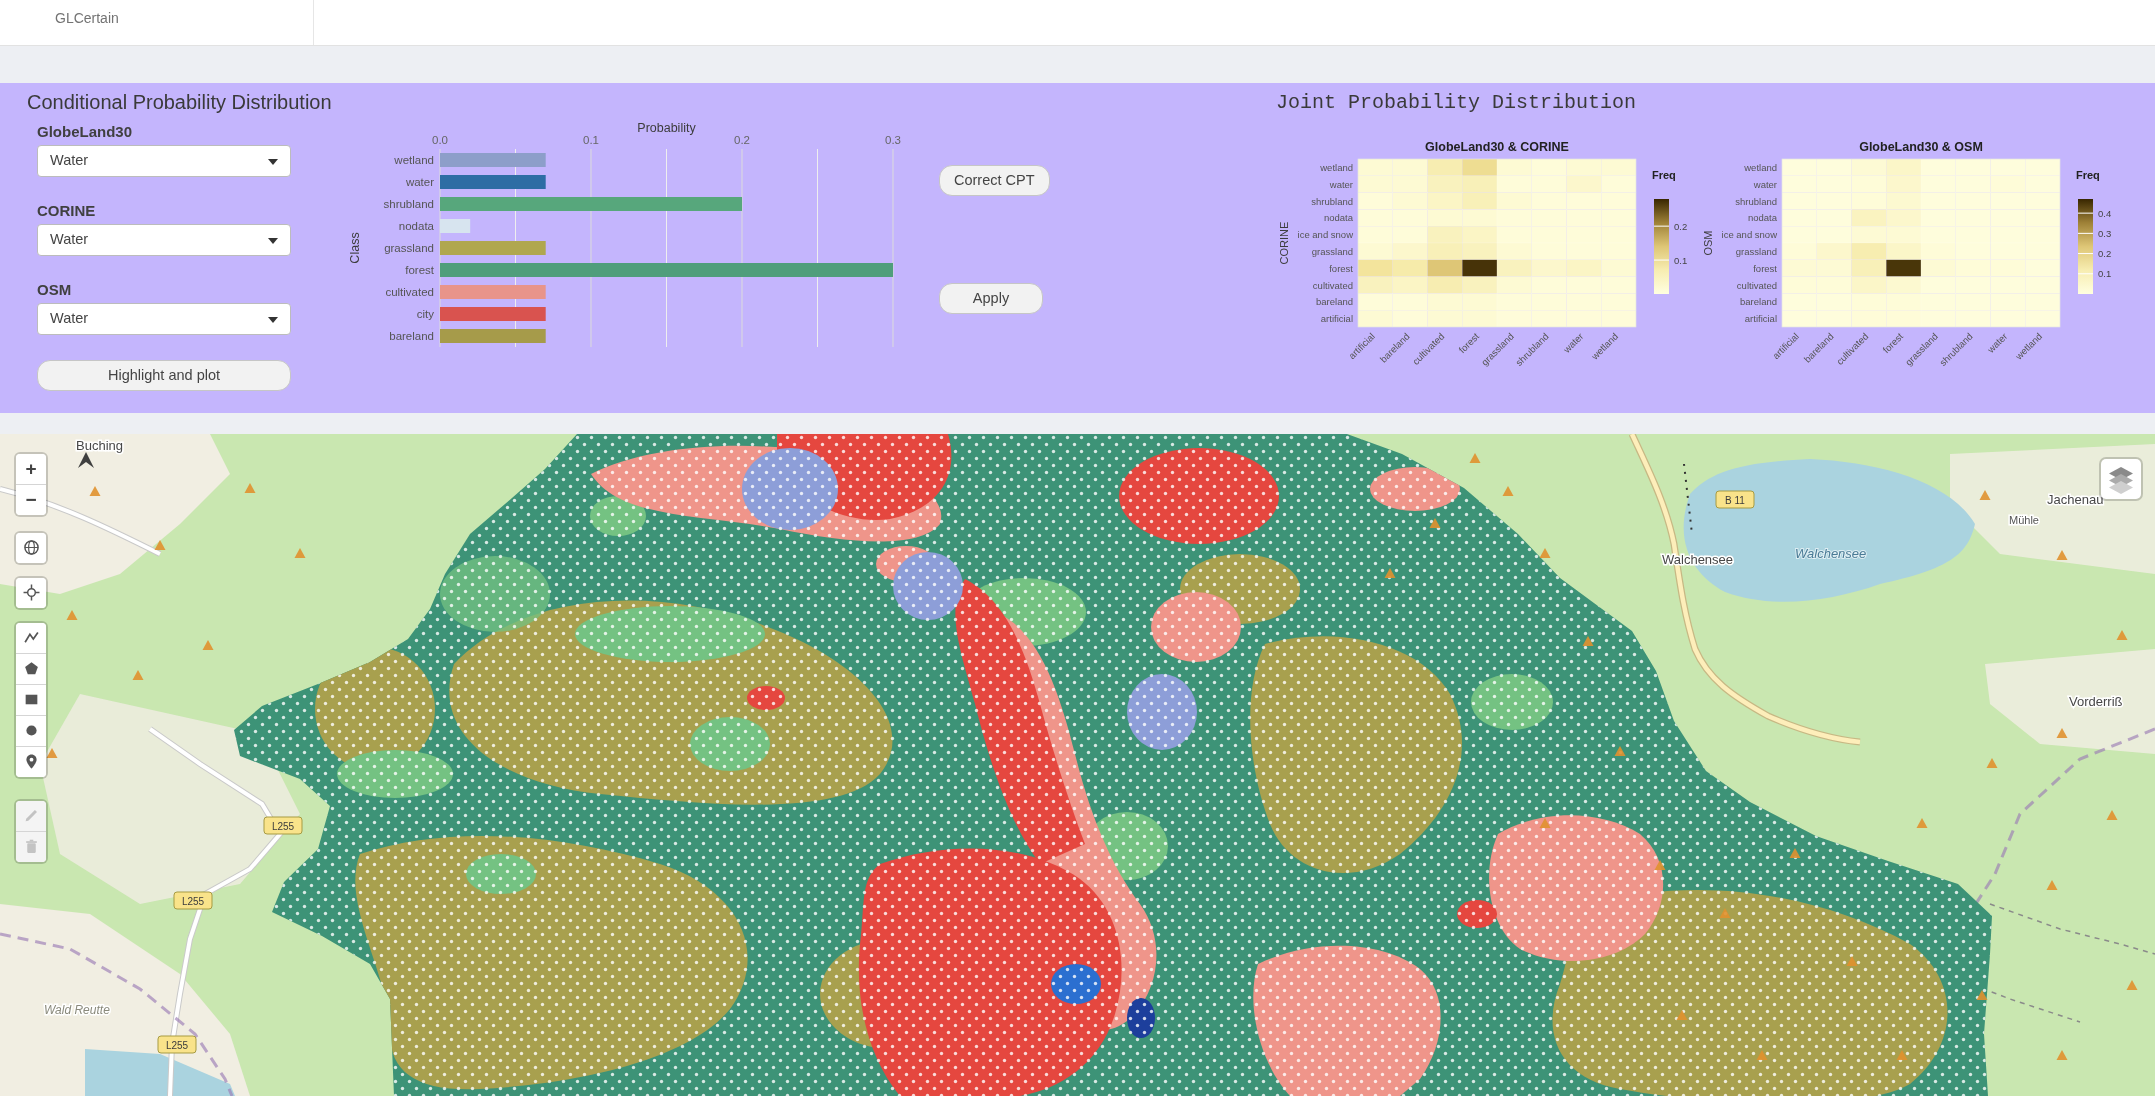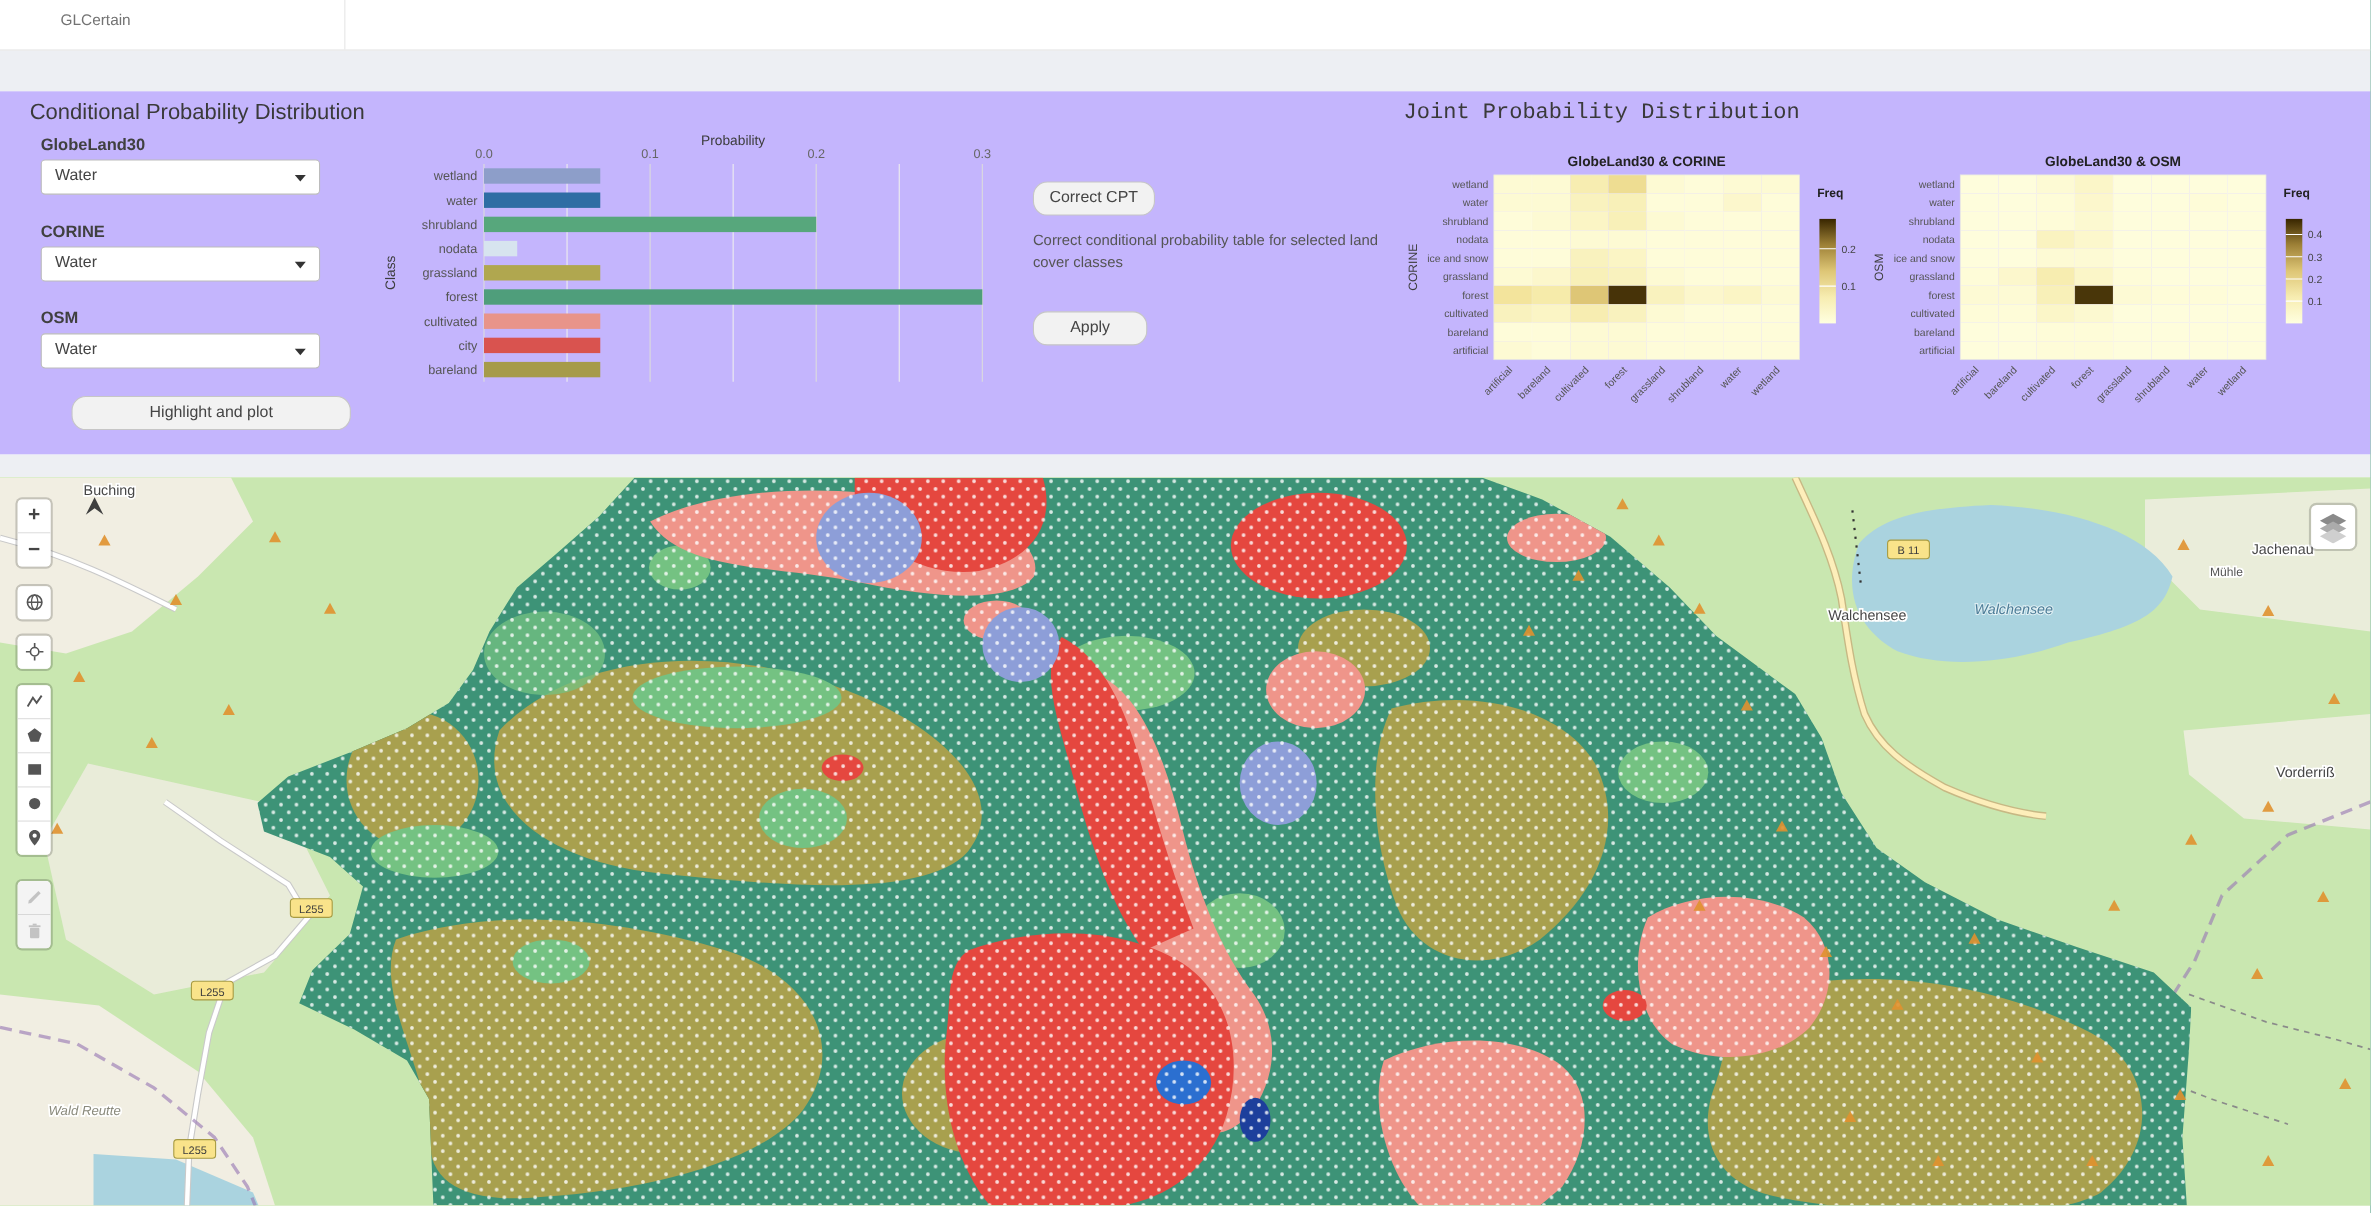--- a/index.html
+++ b/index.html
@@ -27,21 +27,21 @@
   .select-box .select-value{position:absolute;left:12px;top:6px;font-size:14.5px;color:#444;}
   .select-box::after{
     content:"";position:absolute;right:12px;top:13px;width:0;height:0;
     border-left:5px solid transparent;border-right:5px solid transparent;border-top:6px solid #333;
   }
   .btn{
     position:absolute;background:#f2f2f2;border:1px solid #c6c6c6;border-radius:13px;
     font-size:14.5px;color:#444;text-align:center;cursor:pointer;
     font-family:"Liberation Sans", sans-serif;padding:0 14px;height:31px;line-height:29px;
   }
-  #highlight-btn{left:37px;top:277px;width:254px;padding:0;margin-left:28px;}
+  #highlight-btn{left:37px;top:277px;width:254px;padding:0;}
   #correct-btn{left:939px;top:82px;}
   #apply-btn{left:939px;top:200px;width:104px;}
   #cpt-note{position:absolute;left:939px;top:112px;width:330px;font-size:13.5px;color:#555;line-height:1.55;}
   #bar-chart{position:absolute;left:345px;top:36px;}
   #heatmap-corine{position:absolute;left:1276px;top:56px;text-decoration:underline;}
   #heatmap-osm{position:absolute;left:1700px;top:56px;}
   
   .map-section{height:662px;position:relative;background:#c9e7b0;}
   #map-canvas{position:absolute;left:0;top:0;}
   .lf-bar{
@@ -125,21 +125,20 @@
         <rect x="95" y="166" width="105.70000000000002" height="14" fill="#e8948a"></rect>
         <text x="89" y="177" text-anchor="end" font-size="11.5" fill="#555">cultivated</text>
         <rect x="95" y="188" width="105.70000000000002" height="14" fill="#d9534f"></rect>
         <text x="89" y="199" text-anchor="end" font-size="11.5" fill="#555">city</text>
         <rect x="95" y="210" width="105.70000000000002" height="14" fill="#a69b4a"></rect>
         <text x="89" y="221" text-anchor="end" font-size="11.5" fill="#555">bareland</text>
         <text x="14" y="129" text-anchor="middle" font-size="12.5" fill="#3c3c3c" transform="rotate(-90 14 129)">Class</text>
       </svg></div>
 
   <button class="btn" id="correct-btn">Correct CPT</button>
-  <p id="cpt-note">Correct conditional probability table for selected land cover classes</p>
   <button class="btn" id="apply-btn">Apply</button>
 
   <h2 class="sec-title" id="jpd-title">Joint Probability Distribution</h2>
   <div id="heatmap-corine"><svg width="455" height="240">
         <text x="221" y="12" text-anchor="middle" font-size="12.5" font-weight="bold" fill="#222">GlobeLand30 &amp; CORINE</text>
         <rect x="82" y="20" width="34.75" height="16.8" fill="rgb(253,250,211)" stroke="rgba(255,255,255,0.35)" stroke-width="0.4"></rect>
         <rect x="116.75" y="20" width="34.75" height="16.8" fill="rgb(253,250,211)" stroke="rgba(255,255,255,0.35)" stroke-width="0.4"></rect>
         <rect x="151.5" y="20" width="34.75" height="16.8" fill="rgb(247,237,177)" stroke="rgba(255,255,255,0.35)" stroke-width="0.4"></rect>
         <rect x="186.25" y="20" width="34.75" height="16.8" fill="rgb(238,221,146)" stroke="rgba(255,255,255,0.35)" stroke-width="0.4"></rect>
         <rect x="221" y="20" width="34.75" height="16.8" fill="rgb(253,250,211)" stroke="rgba(255,255,255,0.35)" stroke-width="0.4"></rect>

